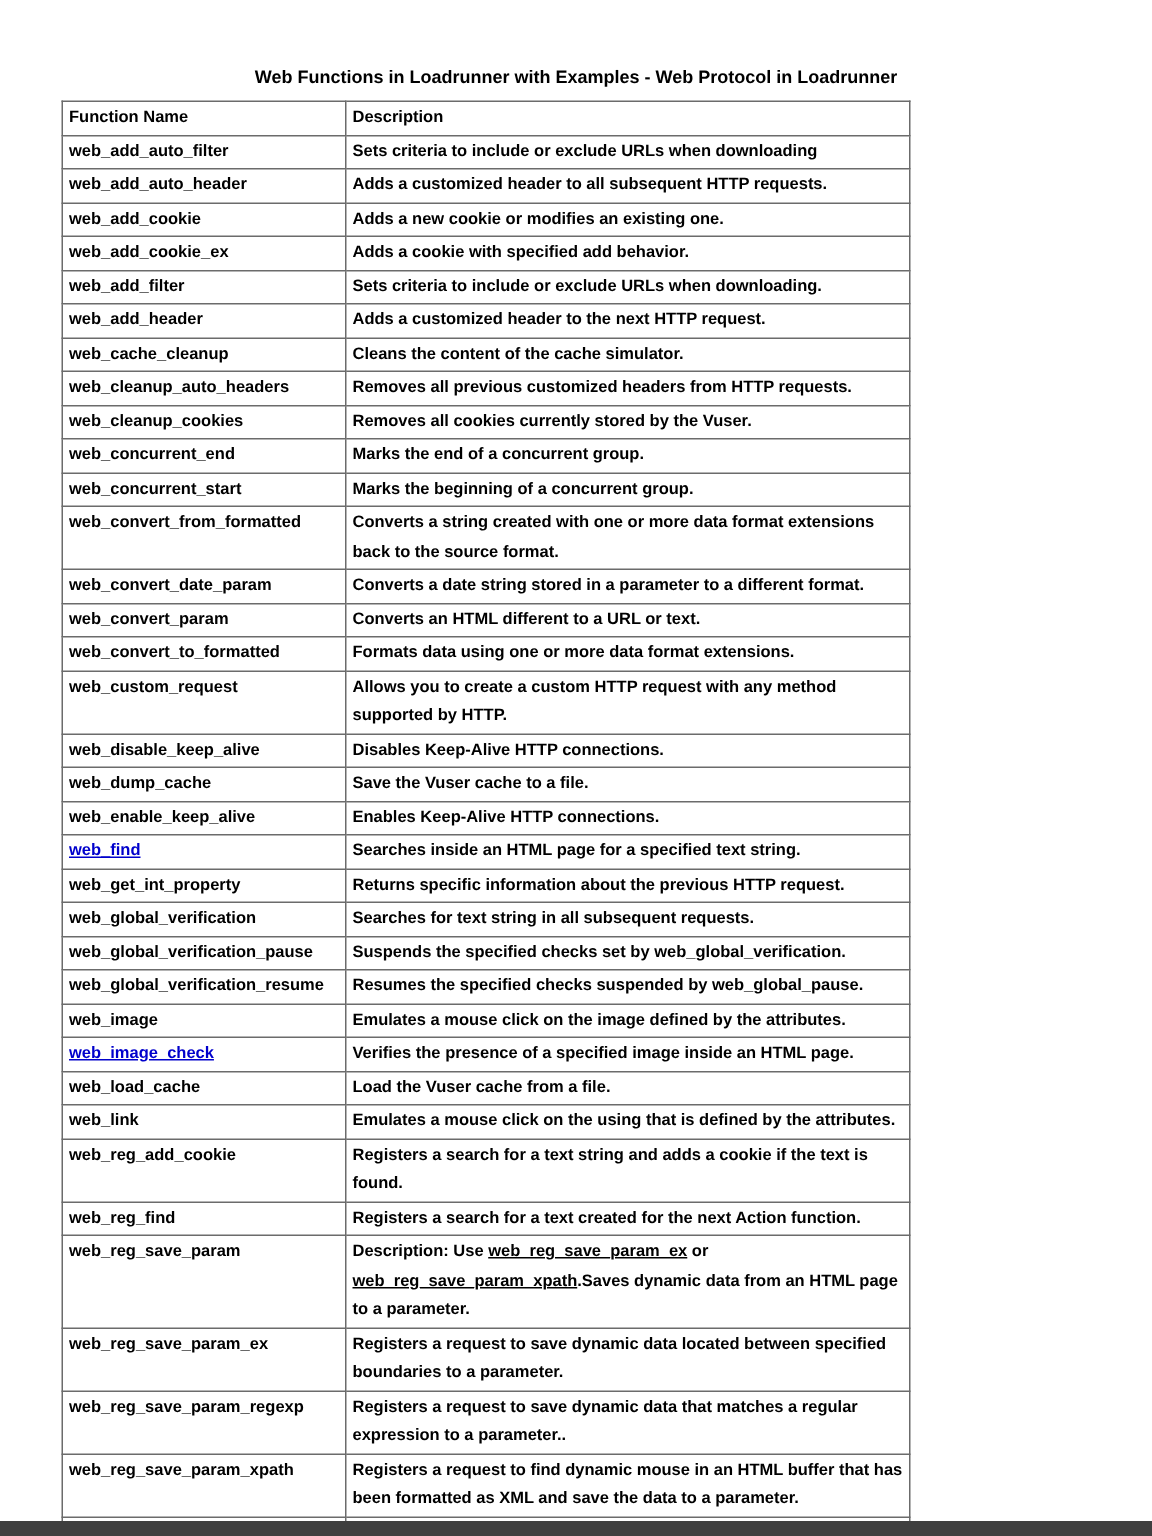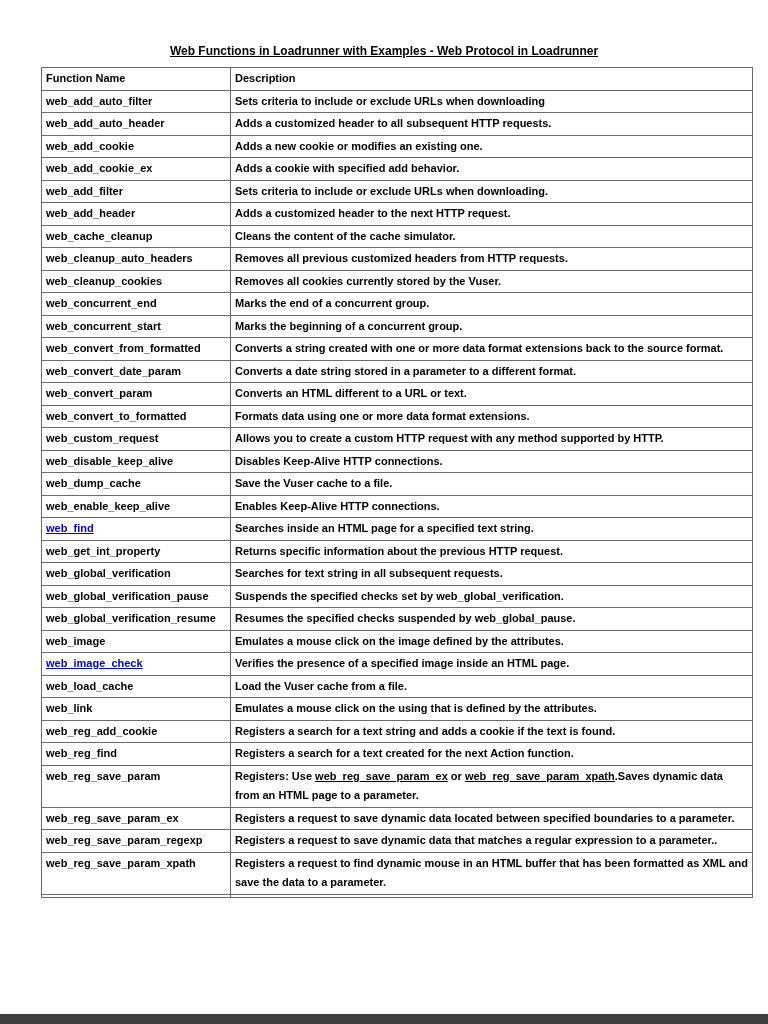--- a/index.html
+++ b/index.html
@@ -12,28 +12,27 @@
   body { position: relative; }
   .page {
     width: 768px;
     padding: 44px 41px 0 41px;
   }
   .doc-title {
     font-size: 12px;
     font-weight: bold;
     color: #000;
     text-align: center;
-    text-decoration: underline;
     margin-bottom: 9px;
     white-space: nowrap;
   }
   table.functions {
     border-collapse: collapse;
     table-layout: fixed;
-    width: 712px;
+    width: 566px;
   }
   table.functions th,
   table.functions td {
     border: 1px solid var(--border-color, #6b6b6b);
     font-size: 11px;
     font-weight: bold;
     color: #000;
     line-height: 19.5px;
     padding: 1px 2px 1px 4px;
     vertical-align: top;
@@ -188,21 +187,21 @@
         <tr>
           <td class="fn-cell"><span>web_reg_add_cookie</span></td>
           <td class="desc-cell">Registers a search for a text string and adds a cookie if the text is found.</td>
         </tr>
         <tr>
           <td class="fn-cell"><span>web_reg_find</span></td>
           <td class="desc-cell">Registers a search for a text created for the next Action function.</td>
         </tr>
         <tr>
           <td class="fn-cell"><span>web_reg_save_param</span></td>
-          <td class="desc-cell"><span>Registers: Use </span><span class="underline">web_reg_save_param_ex</span><span> or </span><span class="underline">web_reg_save_param_xpath</span><span>.Saves dynamic data from an HTML page to a parameter.</span></td>
+          <td class="desc-cell"><span>Description: Use </span><span class="underline">web_reg_save_param_ex</span><span> or </span><span class="underline">web_reg_save_param_xpath</span><span>.Saves dynamic data from an HTML page to a parameter.</span></td>
         </tr>
         <tr>
           <td class="fn-cell"><span>web_reg_save_param_ex</span></td>
           <td class="desc-cell">Registers a request to save dynamic data located between specified boundaries to a parameter.</td>
         </tr>
         <tr>
           <td class="fn-cell"><span>web_reg_save_param_regexp</span></td>
           <td class="desc-cell">Registers a request to save dynamic data that matches a regular expression to a parameter..</td>
         </tr>
         <tr>

